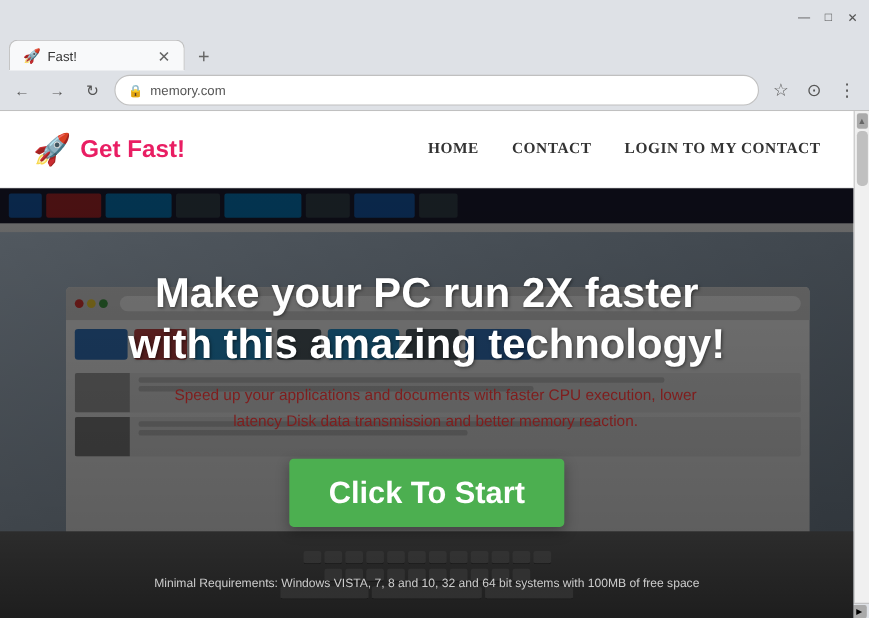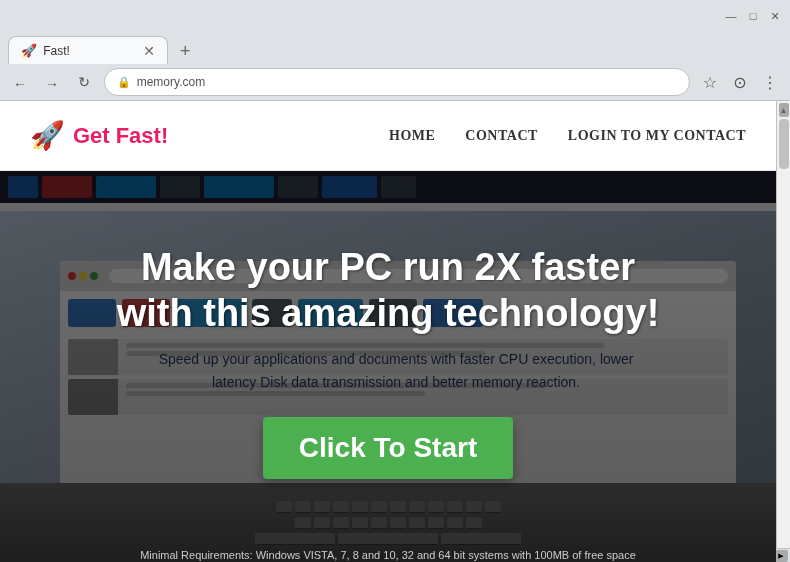--- a/index.html
+++ b/index.html
@@ -355,21 +355,21 @@
       font-size: 38px;
       font-weight: 900;
       color: #fff;
       line-height: 1.2;
       text-shadow: 1px 1px 3px rgba(0,0,0,0.5);
       margin-bottom: 12px;
     }
 
     .hero-subtitle {
       font-size: 14px;
-      color: #0f172a;
+      color: #7f1d1d;
       line-height: 1.6;
       max-width: 480px;
       margin-bottom: 24px;
       margin-left: 16px;
     }
 
     .cta-button {
       background: #4caf50;
       color: #fff;
       border: none;
@@ -388,21 +388,21 @@
       line-height: 1.2;
     }
 
     .cta-line2 {
       font-size: 14px;
       font-weight: 600;
     }
 
     .requirements {
       position: absolute;
-      bottom: 2px;
+      bottom: 26px;
       left: 0;
       right: 0;
       font-size: 11px;
       color: #ccc;
       z-index: 3;
     }
 
     .browser-bottom {
       position: absolute;
       bottom: 0;

